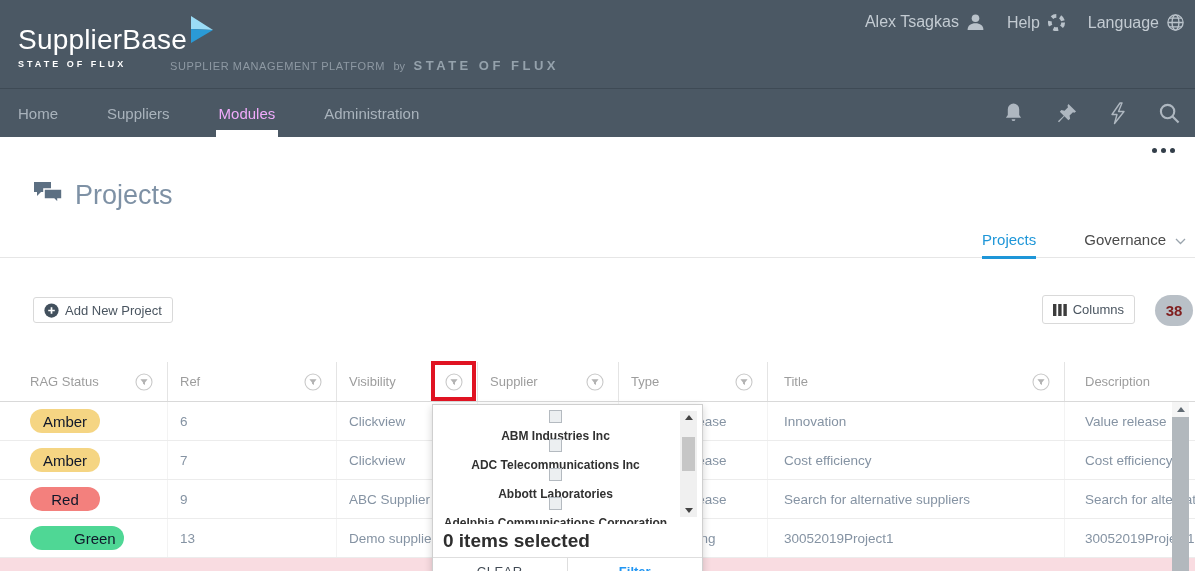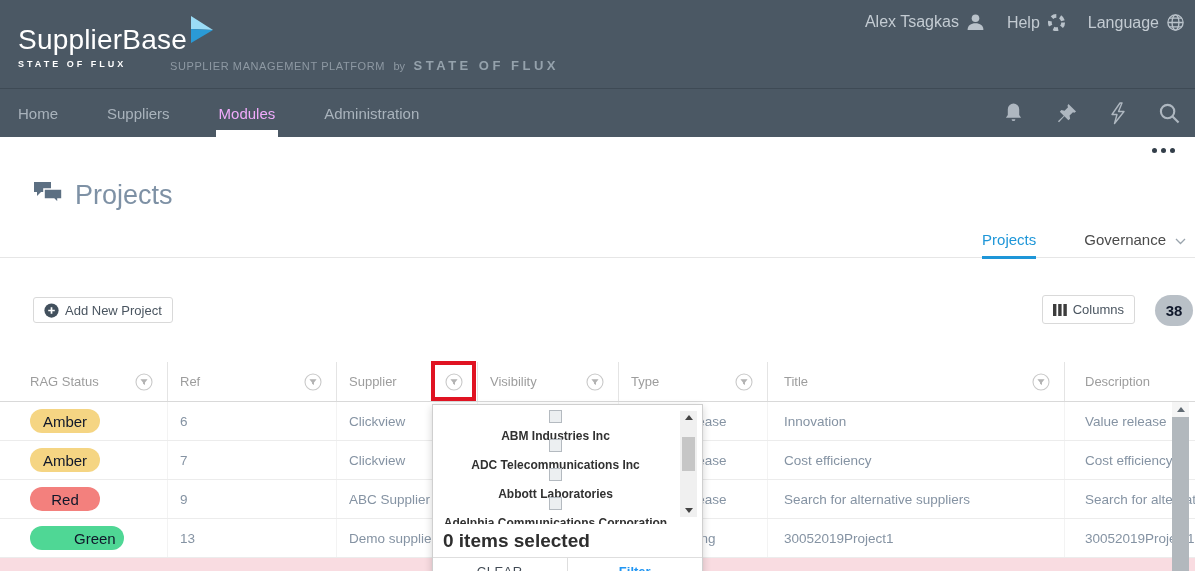--- a/index.html
+++ b/index.html
@@ -44,21 +44,21 @@
   .tab.active{color:var(--accent-blue);}
   .tab.active::after{content:'';position:absolute;left:0;right:0;bottom:-2px;height:3px;background:var(--accent-blue);}
   .tab .chev{color:#9aa4ad;margin-top:4px;display:flex;}
 
   
   .btn{display:inline-flex;align-items:center;gap:6px;background:#fff;border:1px solid #d9d9d9;border-radius:3px;
        color:#4a5560;font-size:13px;padding:0 10px;cursor:pointer;box-sizing:border-box;}
   .add-btn{position:absolute;left:33px;top:297px;height:26px;}
   .right-toolbar{position:absolute;right:2px;top:295px;display:flex;align-items:flex-start;gap:20px;}
   .tool-btn{height:29px;}
-  .count-badge{min-width:38px;height:31px;border-radius:16px;background:var(--badge-gray);color:#0f172a;
+  .count-badge{min-width:38px;height:31px;border-radius:16px;background:var(--badge-gray);color:#7f1d1d;
                font-size:15px;font-weight:bold;display:flex;align-items:center;justify-content:center;}
 
   
   .grid{position:absolute;left:0;top:362px;width:1195px;}
   .tr{display:grid;grid-template-columns:168px 169px 141px 141px 149px 297px 130px;}
   .thead{height:40px;border-bottom:1px solid #d9d9d9;box-sizing:border-box;}
   .th{display:flex;align-items:center;justify-content:space-between;border-right:1px solid #e4e4e4;
       padding:0 14px 0 12px;color:#9d9d9d;font-size:13px;overflow:hidden;}
   .th:last-child{border-right:none;}
   .th.c0{padding-left:30px;} .th.c5{padding-left:16px;} .th.c6{padding-left:20px;}
@@ -247,30 +247,30 @@
     <div class="th">
         <span>Ref</span>
       <span class="filter-btn">
         <svg width="18" height="18" viewBox="0 0 18 18">
           <circle cx="9" cy="9" r="8" fill="none" stroke="#c9c9c9" stroke-width="1.1"></circle>
           <path d="M5.4 6.2h7.2L10 9.4v2.6l-2-1.2V9.4z" fill="#b3b3b3"></path>
         </svg>
         </span>
       </div>
     <div class="th">
+        <span>Visibility</span>
+      <span class="filter-btn">
+        <svg width="18" height="18" viewBox="0 0 18 18">
+          <circle cx="9" cy="9" r="8" fill="none" stroke="#c9c9c9" stroke-width="1.1"></circle>
+          <path d="M5.4 6.2h7.2L10 9.4v2.6l-2-1.2V9.4z" fill="#b3b3b3"></path>
+        </svg>
+        </span>
+      </div>
+    <div class="th">
         <span>Supplier</span>
-      <span class="filter-btn">
-        <svg width="18" height="18" viewBox="0 0 18 18">
-          <circle cx="9" cy="9" r="8" fill="none" stroke="#c9c9c9" stroke-width="1.1"></circle>
-          <path d="M5.4 6.2h7.2L10 9.4v2.6l-2-1.2V9.4z" fill="#b3b3b3"></path>
-        </svg>
-        </span>
-      </div>
-    <div class="th">
-        <span>Visibility</span>
       <span class="filter-btn">
         <svg width="18" height="18" viewBox="0 0 18 18">
           <circle cx="9" cy="9" r="8" fill="none" stroke="#c9c9c9" stroke-width="1.1"></circle>
           <path d="M5.4 6.2h7.2L10 9.4v2.6l-2-1.2V9.4z" fill="#b3b3b3"></path>
         </svg>
         </span>
       </div>
     <div class="th">
         <span>Type</span>
       <span class="filter-btn">

